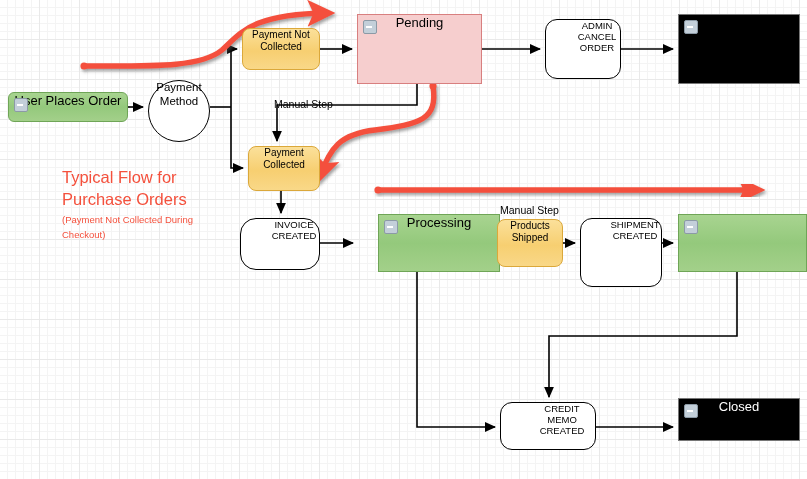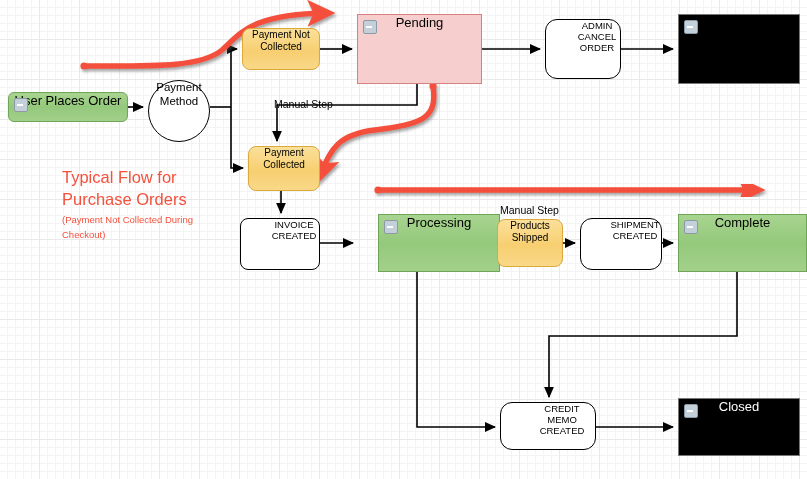--- a/index.html
+++ b/index.html
@@ -203,41 +203,40 @@
       </div>
       <div class="node state-white" style="left: 545px; top: 19px; width: 76px; height: 60px; font-size: 9.5px; border-radius: 12px;">
         <span class="node-label">ADMIN<br>CANCEL<br>ORDER</span>
       </div>
       <div class="node state-black" style="left: 678px; top: 14px; width: 122px; height: 70px; font-size: 13px;">
         <span class="collapse-badge"></span>
       </div>
       <div class="node state-yellow" style="left: 248px; top: 146px; width: 72px; height: 45px; font-size: 10px; border-radius: 8px;">
         <span class="node-label">Payment<br>Collected</span>
       </div>
-      <div class="node state-white" style="left: 240px; top: 218px; width: 80px; height: 52px; font-size: 9.5px; border-radius: 8px;">
+      <div class="node state-white" style="left: 240px; top: 218px; width: 80px; height: 52px; font-size: 9.5px; border-radius: 16px;">
         <span class="node-label">INVOICE<br>CREATED</span>
       </div>
       <div class="node state-green" style="left: 378px; top: 214px; width: 122px; height: 58px; font-size: 13px;">
         <span class="collapse-badge"></span>
         <span class="node-label">Processing</span>
       </div>
       <div class="node state-yellow" style="left: 497px; top: 219px; width: 66px; height: 48px; font-size: 10px; border-radius: 8px;">
         <span class="node-label">Products<br>Shipped</span>
       </div>
-      <div class="node state-white" style="left: 580px; top: 218px; width: 82px; height: 52px; font-size: 9.5px; border-radius: 12px;">
+      <div class="node state-white" style="left: 580px; top: 218px; width: 82px; height: 69px; font-size: 9.5px; border-radius: 12px;">
         <span class="node-label">SHIPMENT<br>CREATED</span>
       </div>
       <div class="node state-green" style="left: 678px; top: 214px; width: 129px; height: 58px; font-size: 13px;">
         <span class="collapse-badge"></span>
-        <span class="node-label">Complete</span>
       </div>
       <div class="node state-white" style="left: 500px; top: 402px; width: 96px; height: 48px; font-size: 9.5px; border-radius: 12px;">
         <span class="node-label">CREDIT MEMO<br>CREATED</span>
       </div>
-      <div class="node state-black" style="left: 678px; top: 398px; width: 122px; height: 58px; font-size: 13px;">
+      <div class="node state-black" style="left: 678px; top: 398px; width: 122px; height: 43px; font-size: 13px;">
         <span class="collapse-badge"></span>
         <span class="node-label">Closed</span>
       </div>
     </div>
 
   <div id="edge-label-layer">
       <div class="edge-label" style="left: 274px; top: 98px;">Manual Step</div>
       <div class="edge-label" style="left: 500px; top: 204px;">Manual Step</div>
     </div>
 

